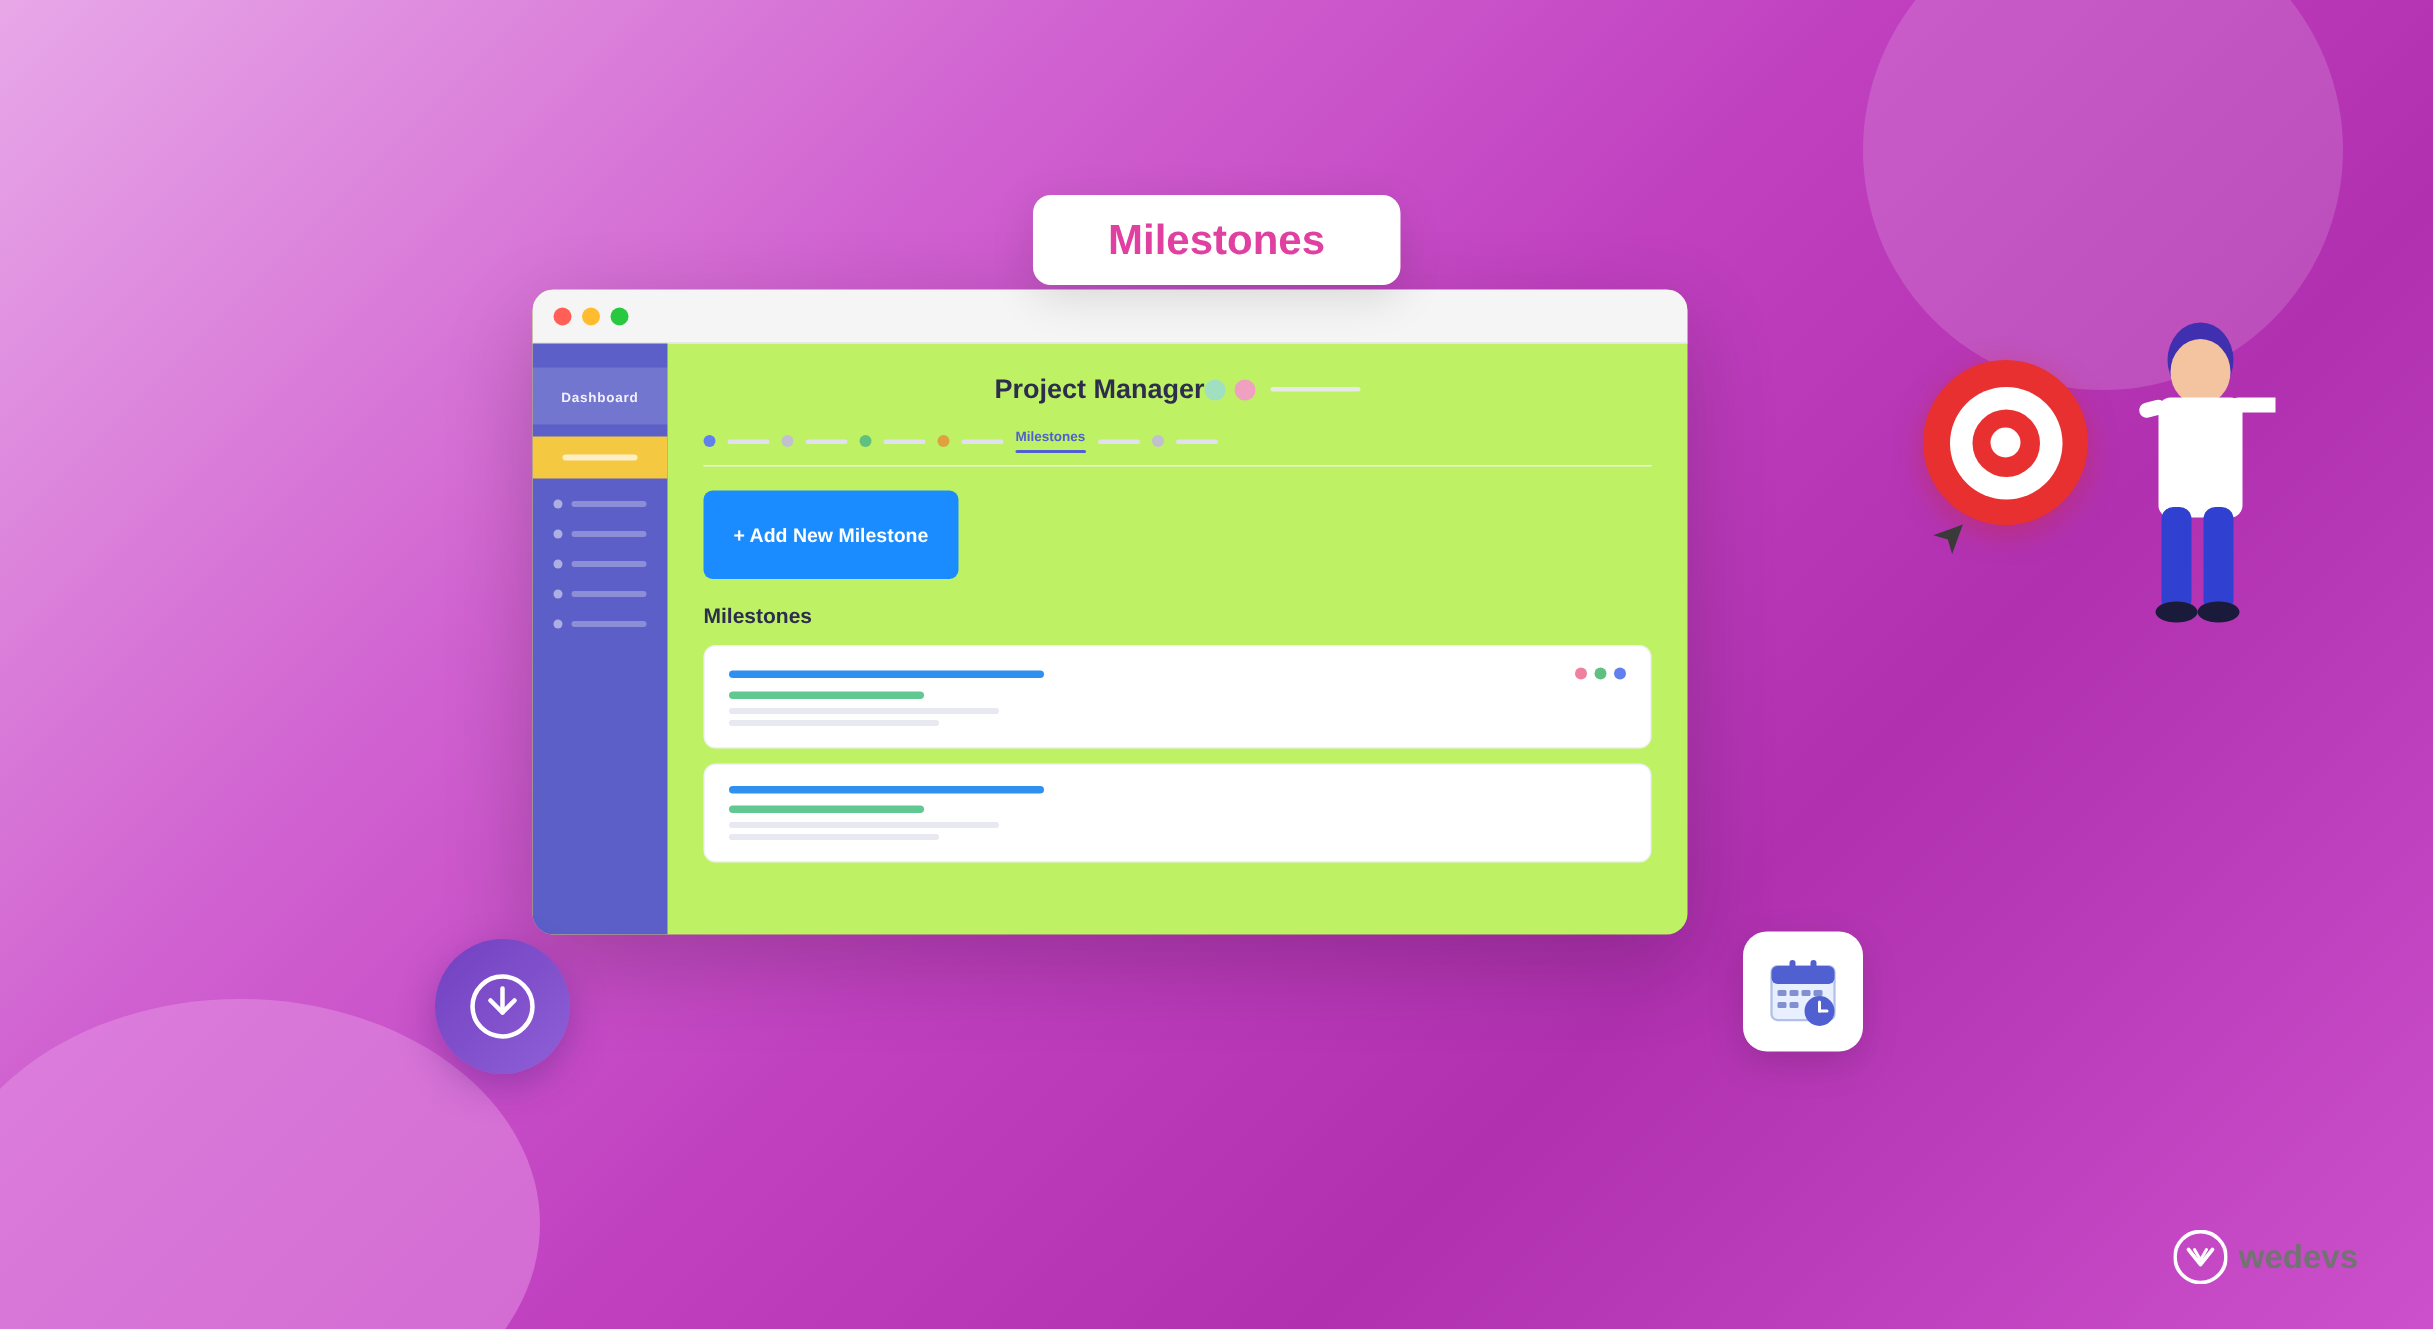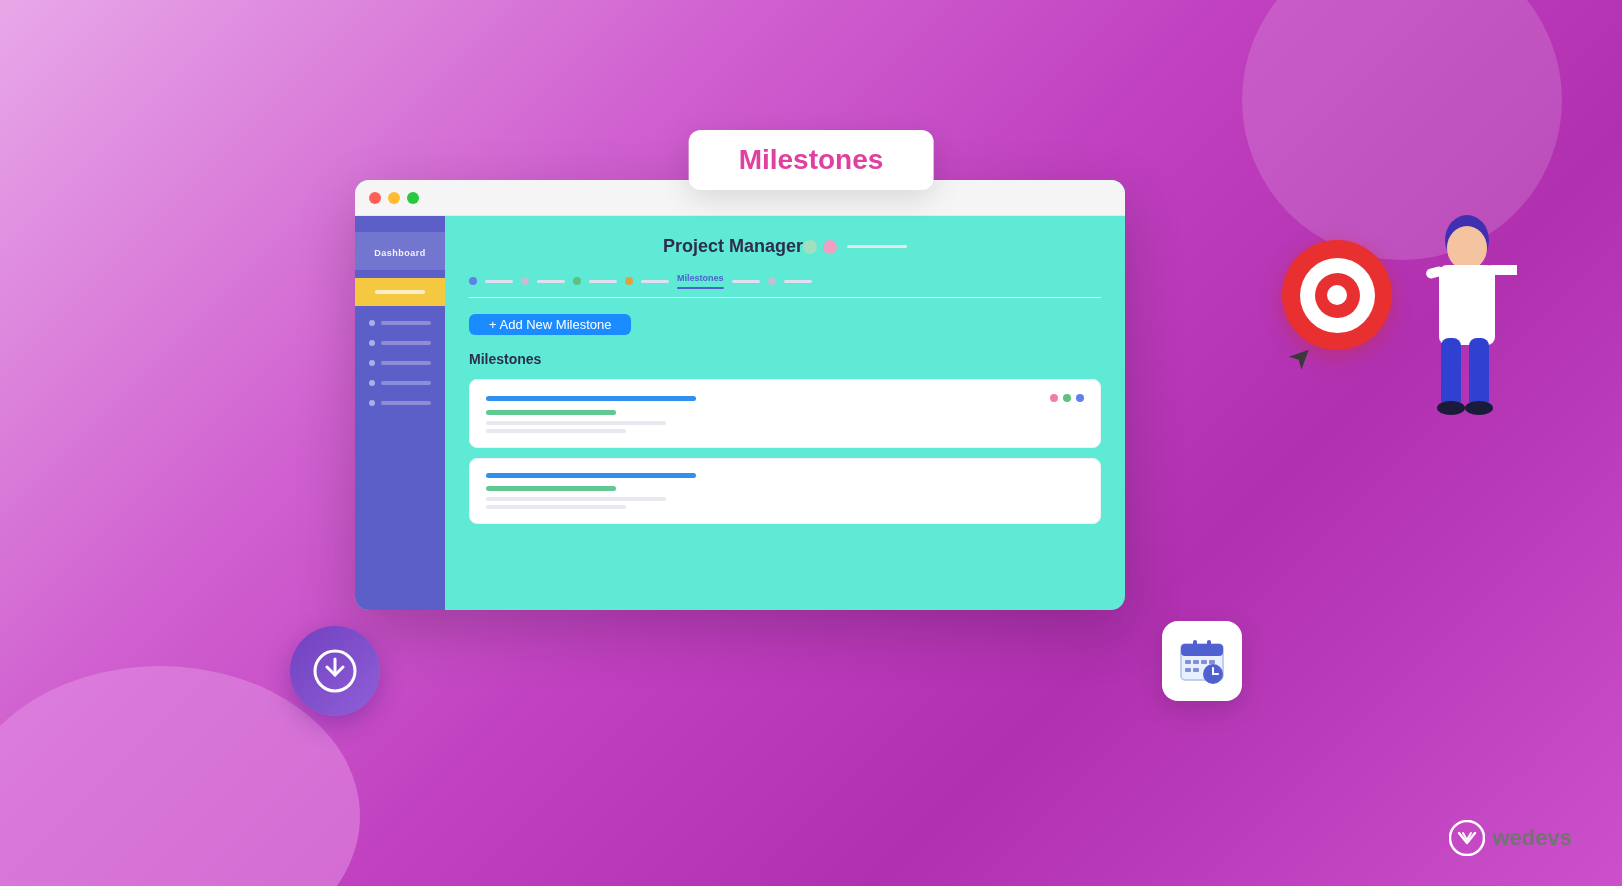--- a/index.html
+++ b/index.html
@@ -46,25 +46,25 @@
     }
     .milestones-label-text {
       font-size: 28px;
       font-weight: 700;
       color: #e040a0;
     }
 
     
     .browser-window {
       position: absolute;
-      top: 180px;
+      top: 193px;
       left: 355px;
       width: 770px;
       height: 430px;
-      background: #5eead4;
+      background: #bef264;
       border-radius: 14px;
       box-shadow: 0 20px 60px rgba(0,0,0,0.2);
       overflow: hidden;
     }
 
     
     .browser-titlebar {
       height: 36px;
       background: #f5f5f5;
       display: flex;
@@ -230,23 +230,23 @@
       background: #5060d0;
       border-radius: 1px;
     }
 
     
     .add-milestone-btn {
       background: #1a8cff;
       color: white;
       border: none;
       border-radius: 6px;
-      padding: 3px 20px;
+      padding: 22px 20px;
       font-size: 13px;
-      font-weight: 400;
+      font-weight: 700;
       cursor: pointer;
       margin-bottom: 16px;
     }
 
     
     .milestones-section-title {
       font-size: 14px;
       font-weight: 700;
       color: #2d2d4e;
       margin-bottom: 12px;

